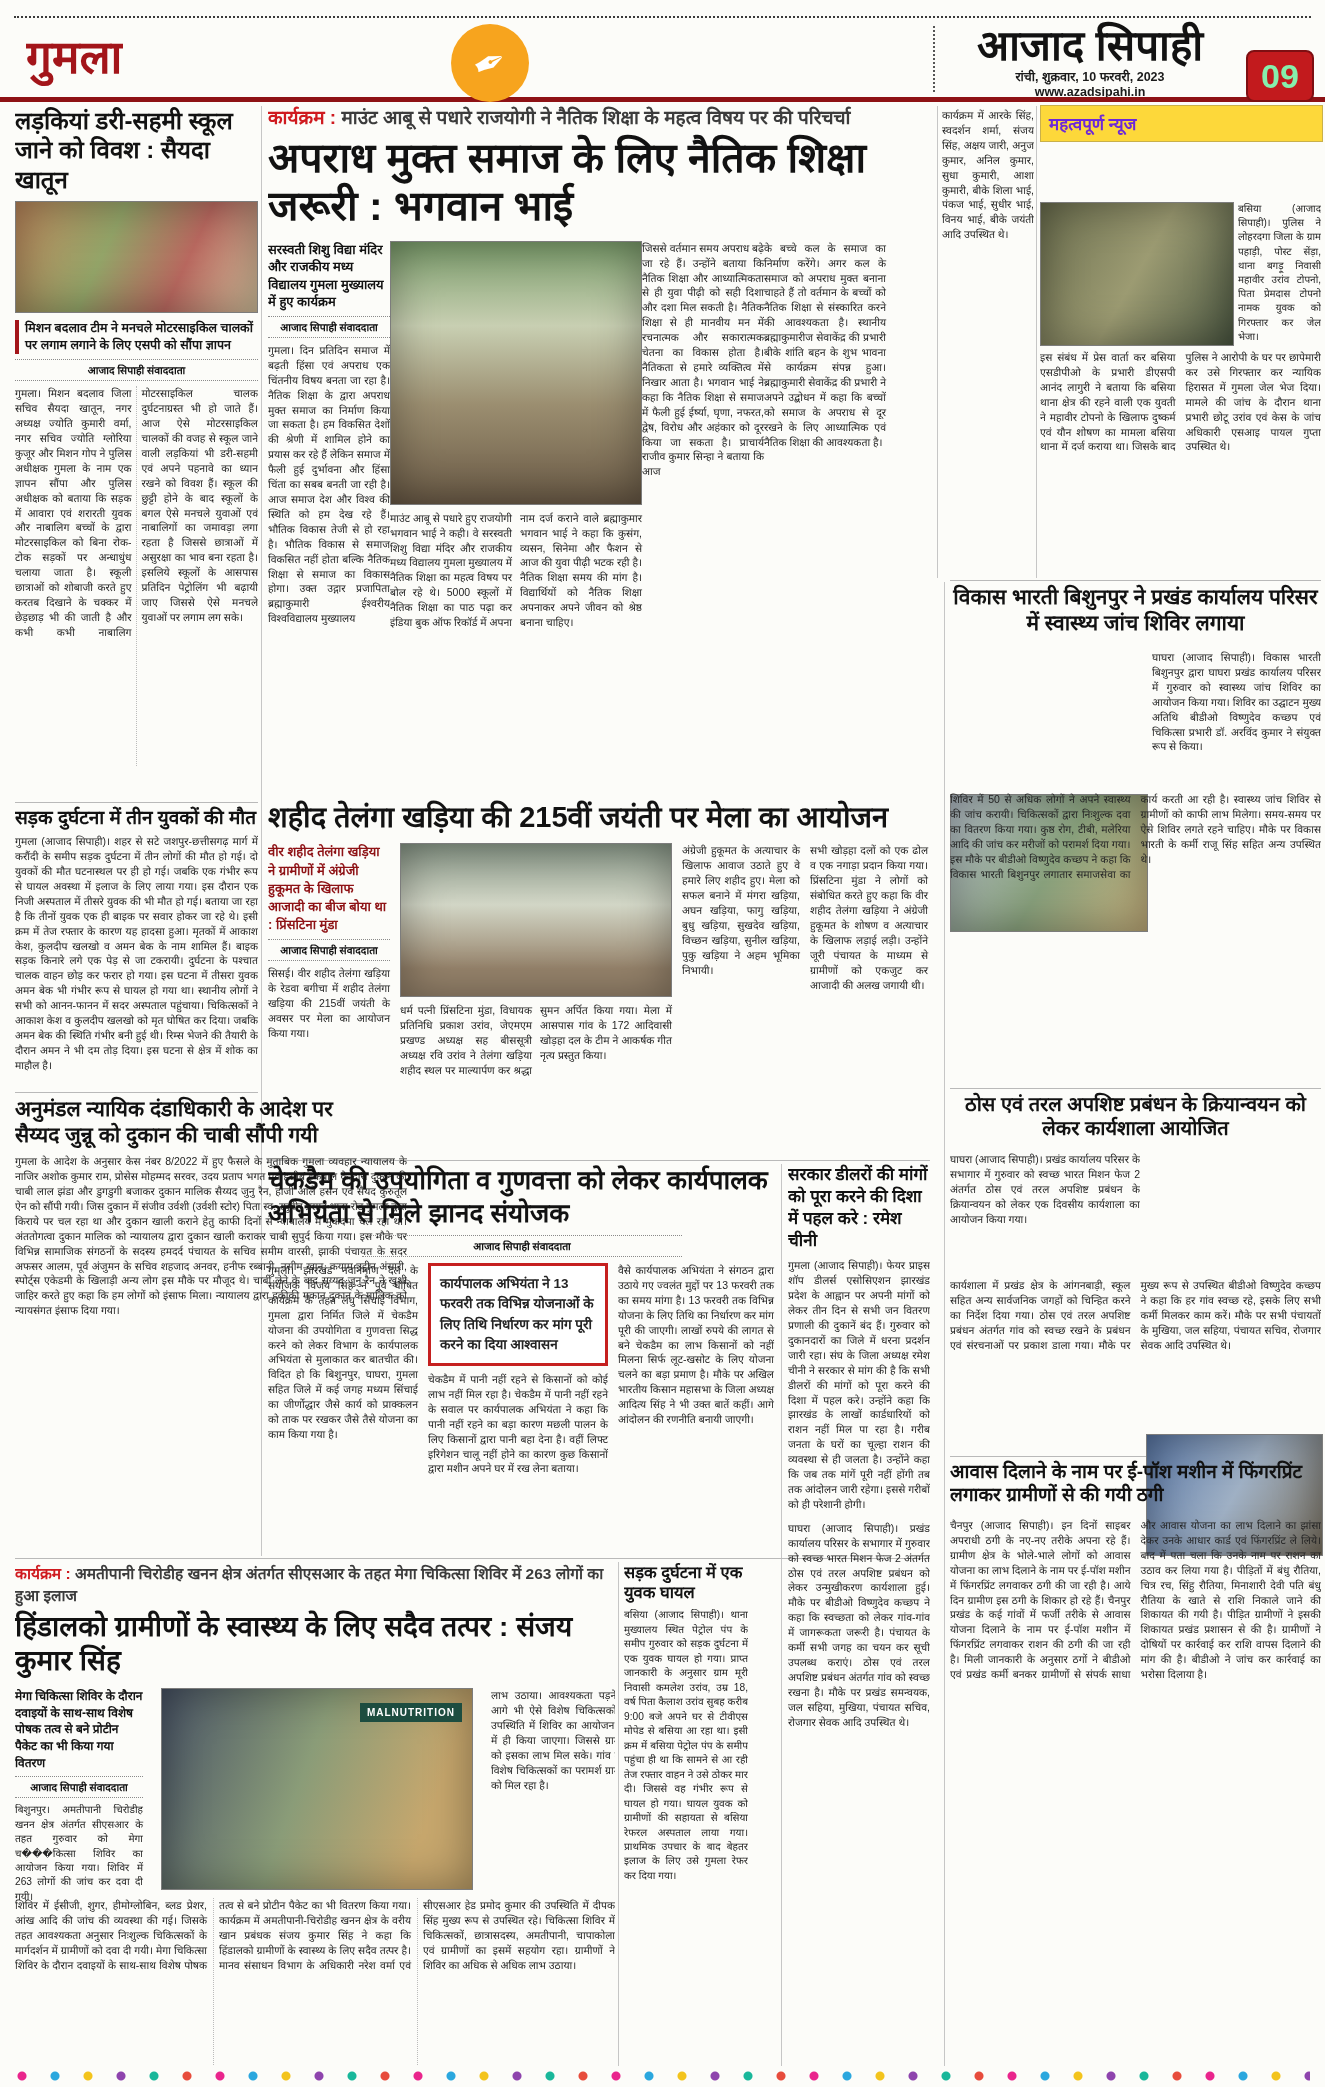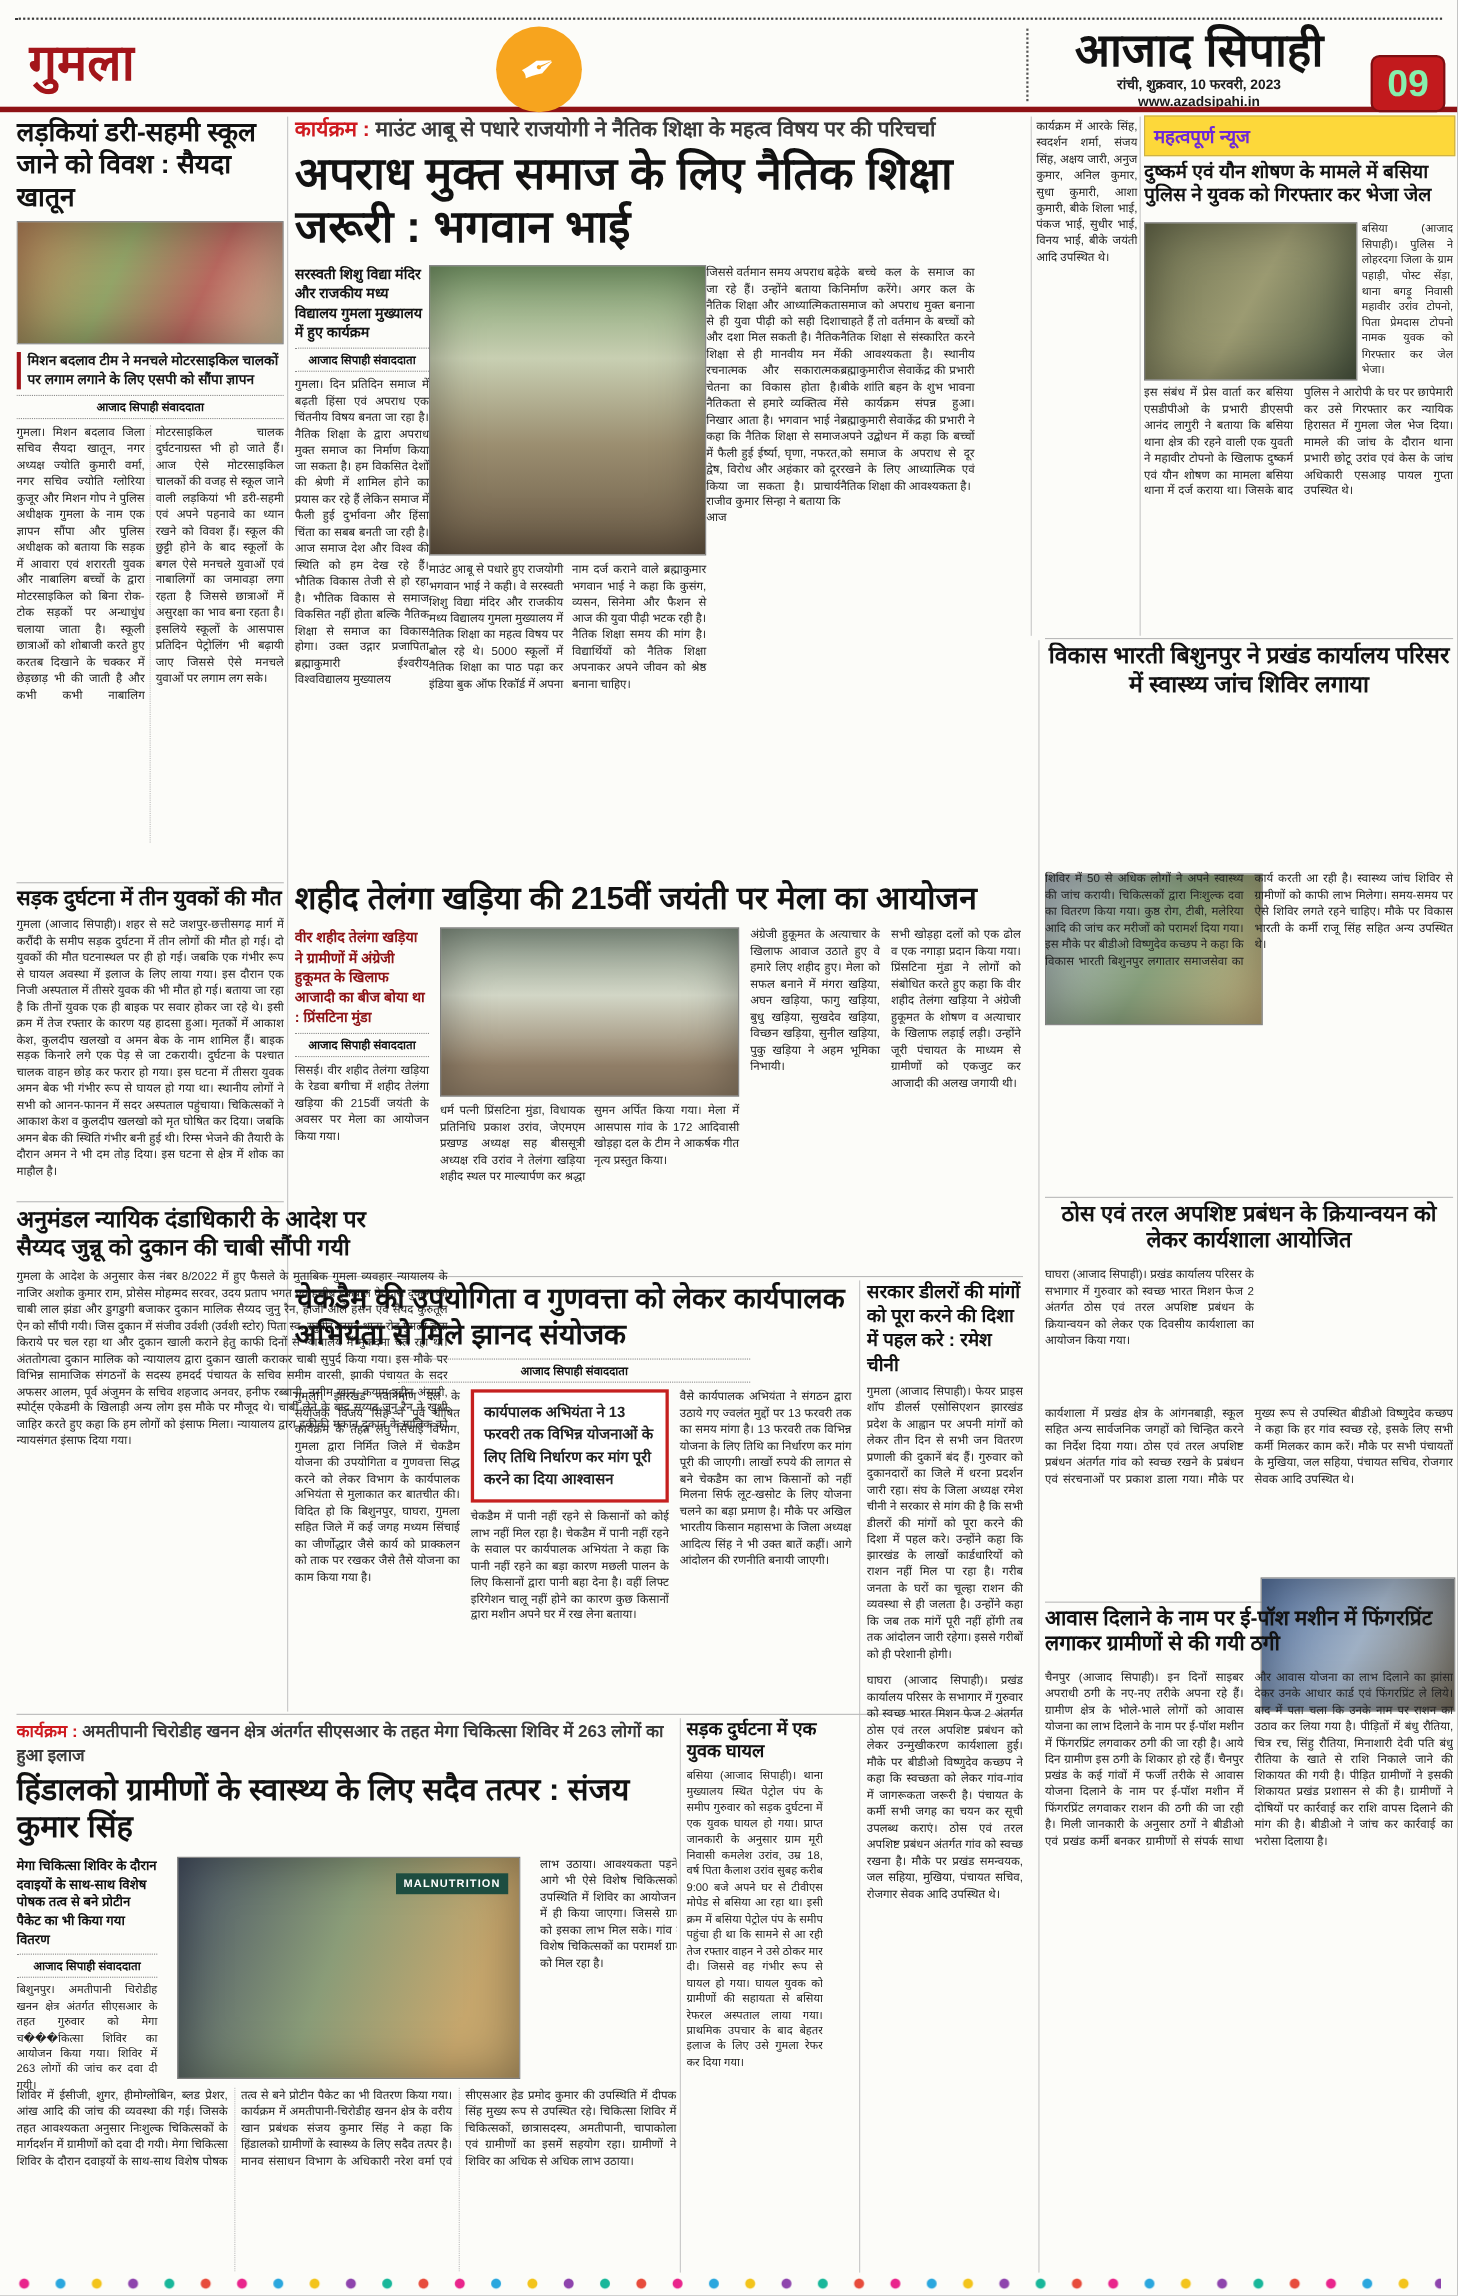--- a/index.html
+++ b/index.html
@@ -144,27 +144,27 @@
 
   <div class="abs" style="left:788px;top:1164px;width:142px;height:900px;">
     <div class="hd" style="font-size:17px;line-height:1.3;">सरकार डीलरों की मांगों को पूरा करने की दिशा में पहल करे : रमेश चीनी</div>
     <div class="jt" style="margin-top:6px;">गुमला (आजाद सिपाही)। फेयर प्राइस शॉप डीलर्स एसोसिएशन झारखंड प्रदेश के आह्वान पर अपनी मांगों को लेकर तीन दिन से सभी जन वितरण प्रणाली की दुकानें बंद हैं। गुरुवार को दुकानदारों का जिले में धरना प्रदर्शन जारी रहा। संघ के जिला अध्यक्ष रमेश चीनी ने सरकार से मांग की है कि सभी डीलरों की मांगों को पूरा करने की दिशा में पहल करे। उन्होंने कहा कि झारखंड के लाखों कार्डधारियों को राशन नहीं मिल पा रहा है। गरीब जनता के घरों का चूल्हा राशन की व्यवस्था से ही जलता है। उन्होंने कहा कि जब तक मांगें पूरी नहीं होंगी तब तक आंदोलन जारी रहेगा। इससे गरीबों को ही परेशानी होगी।</div>
     <div class="jt" style="margin-top:9px;">घाघरा (आजाद सिपाही)। प्रखंड कार्यालय परिसर के सभागार में गुरुवार को स्वच्छ भारत मिशन फेज 2 अंतर्गत ठोस एवं तरल अपशिष्ट प्रबंधन को लेकर उन्मुखीकरण कार्यशाला हुई। मौके पर बीडीओ विष्णुदेव कच्छप ने कहा कि स्वच्छता को लेकर गांव-गांव में जागरूकता जरूरी है। पंचायत के कर्मी सभी जगह का चयन कर सूची उपलब्ध कराएं। ठोस एवं तरल अपशिष्ट प्रबंधन अंतर्गत गांव को स्वच्छ रखना है। मौके पर प्रखंड समन्वयक, जल सहिया, मुखिया, पंचायत सचिव, रोजगार सेवक आदि उपस्थित थे।</div>
   </div>
 
   <div class="abs" style="left:1040px;top:105px;width:281px;height:35px;background:#fdd83a;border:1px solid #c9b04a;display:flex;align-items:center;">
     <span style="color:#6d28d9;font-weight:bold;font-size:17px;padding-left:8px;">महत्वपूर्ण न्यूज</span>
   </div>
-  <div class="abs hd" style="left:1040px;top:146px;width:281px;font-size:17.5px;">दुष्कर्म एवं यौन शोषण के मामले में बसिया पुलिस ने युवक को गिरफ्तार कर भेजा जेल</div>
   <div class="abs photo p5" style="left:1040px;top:202px;width:192px;height:142px;"></div>
   <div class="abs jt" style="left:1238px;top:202px;width:83px;height:142px;font-size:10px;">बसिया (आजाद सिपाही)। पुलिस ने लोहरदगा जिला के ग्राम पहाड़ी, पोस्ट सेंड़ा, थाना बगड़ू निवासी महावीर उरांव टोपनो, पिता प्रेमदास टोपनो नामक युवक को गिरफ्तार कर जेल भेजा।</div>
   <div class="abs jt" style="left:1040px;top:350px;width:281px;height:226px;column-count:2;column-gap:10px;">इस संबंध में प्रेस वार्ता कर बसिया एसडीपीओ के प्रभारी डीएसपी आनंद लागुरी ने बताया कि बसिया थाना क्षेत्र की रहने वाली एक युवती ने महावीर टोपनो के खिलाफ दुष्कर्म एवं यौन शोषण का मामला बसिया थाना में दर्ज कराया था। जिसके बाद पुलिस ने आरोपी के घर पर छापेमारी कर उसे गिरफ्तार कर न्यायिक हिरासत में गुमला जेल भेज दिया। मामले की जांच के दौरान थाना प्रभारी छोटू उरांव एवं केस के जांच अधिकारी एसआइ पायल गुप्ता उपस्थित थे।</div>
 
   <div class="abs hd" style="left:950px;top:584px;width:371px;font-size:21px;text-align:center;">विकास भारती बिशुनपुर ने प्रखंड कार्यालय परिसर में स्वास्थ्य जांच शिविर लगाया</div>
   <div class="abs photo p6" style="left:950px;top:650px;width:196px;height:136px;"></div>
+  <div class="abs jt" style="left:1152px;top:650px;width:169px;height:136px;">घाघरा (आजाद सिपाही)। विकास भारती बिशुनपुर द्वारा घाघरा प्रखंड कार्यालय परिसर में गुरुवार को स्वास्थ्य जांच शिविर का आयोजन किया गया। शिविर का उद्घाटन मुख्य अतिथि बीडीओ विष्णुदेव कच्छप एवं चिकित्सा प्रभारी डॉ. अरविंद कुमार ने संयुक्त रूप से किया।</div>
   <div class="abs jt" style="left:950px;top:792px;width:371px;height:290px;column-count:2;column-gap:10px;">शिविर में 50 से अधिक लोगों ने अपने स्वास्थ्य की जांच करायी। चिकित्सकों द्वारा निःशुल्क दवा का वितरण किया गया। कुष्ठ रोग, टीबी, मलेरिया आदि की जांच कर मरीजों को परामर्श दिया गया। इस मौके पर बीडीओ विष्णुदेव कच्छप ने कहा कि विकास भारती बिशुनपुर लगातार समाजसेवा का कार्य करती आ रही है। स्वास्थ्य जांच शिविर से ग्रामीणों को काफी लाभ मिलेगा। समय-समय पर ऐसे शिविर लगते रहने चाहिए। मौके पर विकास भारती के कर्मी राजू सिंह सहित अन्य उपस्थित थे।</div>
 
   <div class="abs hd" style="left:950px;top:1092px;width:371px;font-size:20px;text-align:center;">ठोस एवं तरल अपशिष्ट प्रबंधन के क्रियान्वयन को लेकर कार्यशाला आयोजित</div>
   <div class="abs jt" style="left:950px;top:1152px;width:190px;height:120px;">घाघरा (आजाद सिपाही)। प्रखंड कार्यालय परिसर के सभागार में गुरुवार को स्वच्छ भारत मिशन फेज 2 अंतर्गत ठोस एवं तरल अपशिष्ट प्रबंधन के क्रियान्वयन को लेकर एक दिवसीय कार्यशाला का आयोजन किया गया।</div>
   <div class="abs photo p7" style="left:1146px;top:1152px;width:175px;height:120px;"></div>
   <div class="abs jt" style="left:950px;top:1278px;width:371px;height:172px;column-count:2;column-gap:10px;">कार्यशाला में प्रखंड क्षेत्र के आंगनबाड़ी, स्कूल सहित अन्य सार्वजनिक जगहों को चिन्हित करने का निर्देश दिया गया। ठोस एवं तरल अपशिष्ट प्रबंधन अंतर्गत गांव को स्वच्छ रखने के प्रबंधन एवं संरचनाओं पर प्रकाश डाला गया। मौके पर मुख्य रूप से उपस्थित बीडीओ विष्णुदेव कच्छप ने कहा कि हर गांव स्वच्छ रहे, इसके लिए सभी कर्मी मिलकर काम करें। मौके पर सभी पंचायतों के मुखिया, जल सहिया, पंचायत सचिव, रोजगार सेवक आदि उपस्थित थे।</div>
 
   <div class="abs hd" style="left:950px;top:1460px;width:371px;font-size:19px;">आवास दिलाने के नाम पर ई-पॉश मशीन में फिंगरप्रिंट लगाकर ग्रामीणों से की गयी ठगी</div>
   <div class="abs jt" style="left:950px;top:1518px;width:371px;height:546px;column-count:2;column-gap:10px;">चैनपुर (आजाद सिपाही)। इन दिनों साइबर अपराधी ठगी के नए-नए तरीके अपना रहे हैं। ग्रामीण क्षेत्र के भोले-भाले लोगों को आवास योजना का लाभ दिलाने के नाम पर ई-पॉश मशीन में फिंगरप्रिंट लगवाकर ठगी की जा रही है। आये दिन ग्रामीण इस ठगी के शिकार हो रहे हैं। चैनपुर प्रखंड के कई गांवों में फर्जी तरीके से आवास योजना दिलाने के नाम पर ई-पॉश मशीन में फिंगरप्रिंट लगवाकर राशन की ठगी की जा रही है। मिली जानकारी के अनुसार ठगों ने बीडीओ एवं प्रखंड कर्मी बनकर ग्रामीणों से संपर्क साधा और आवास योजना का लाभ दिलाने का झांसा देकर उनके आधार कार्ड एवं फिंगरप्रिंट ले लिये। बाद में पता चला कि उनके नाम पर राशन का उठाव कर लिया गया है। पीड़ितों में बंधु रौतिया, चित्र रच, सिंहु रौतिया, मिनाशारी देवी पति बंधु रौतिया के खाते से राशि निकाले जाने की शिकायत की गयी है। पीड़ित ग्रामीणों ने इसकी शिकायत प्रखंड प्रशासन से की है। ग्रामीणों ने दोषियों पर कार्रवाई कर राशि वापस दिलाने की मांग की है। बीडीओ ने जांच कर कार्रवाई का भरोसा दिलाया है।</div>
 

